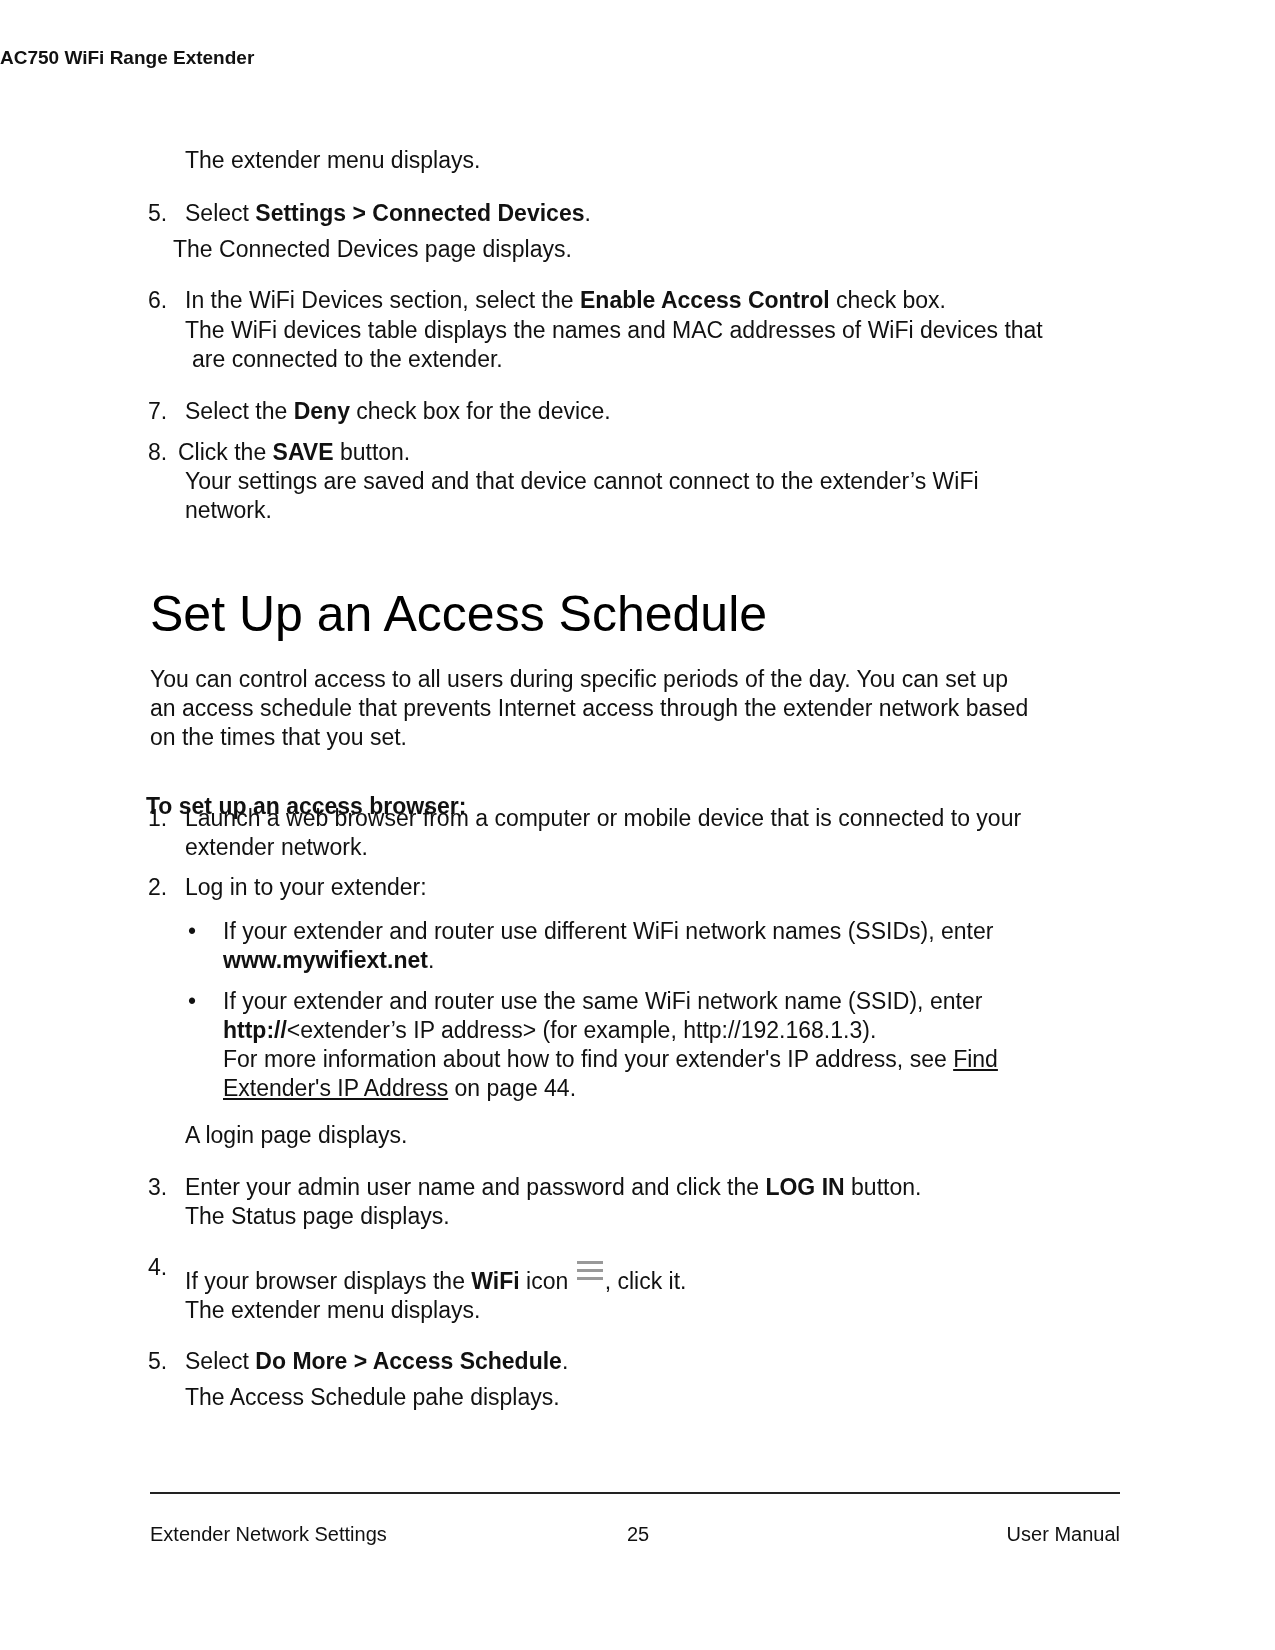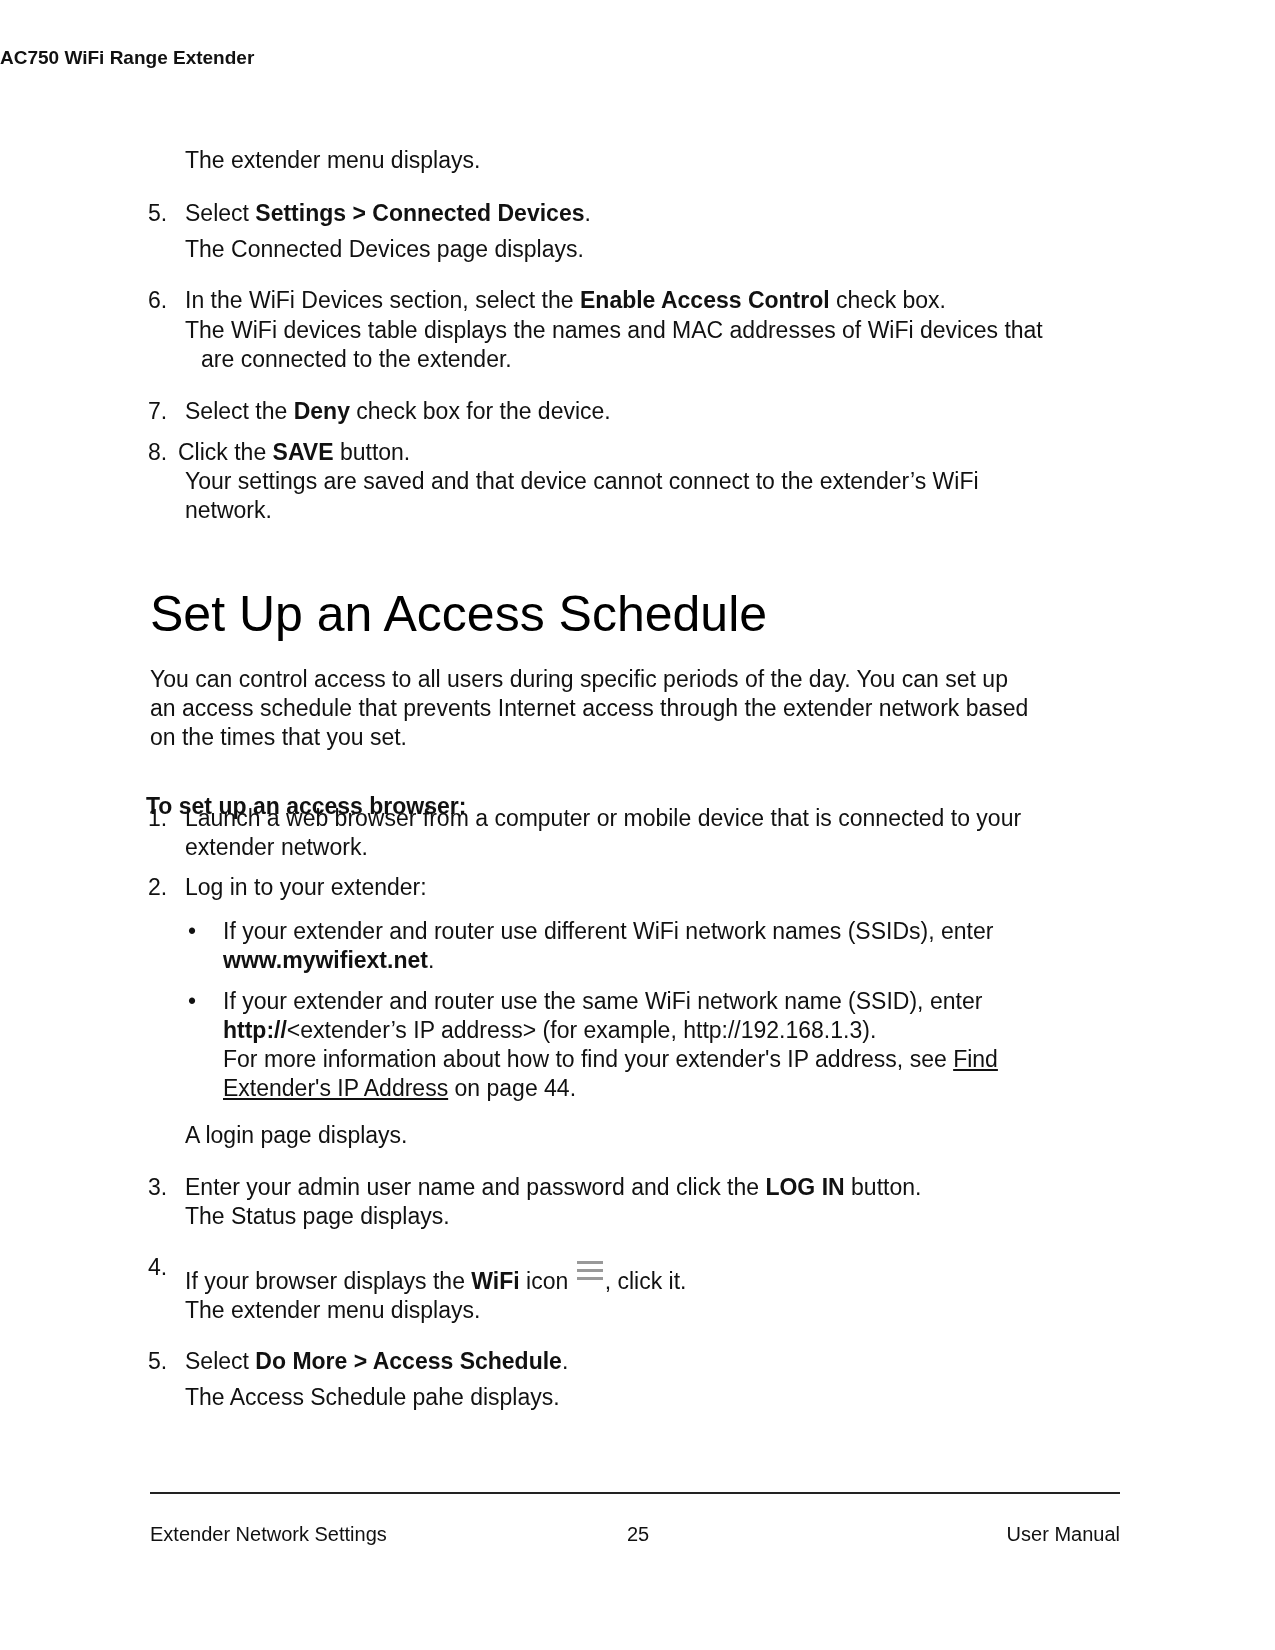--- a/index.html
+++ b/index.html
@@ -19,26 +19,26 @@
 </style>
 </head>
 <body>
 
 <div class="hdr">AC750 WiFi Range Extender</div>
 
 <div class="t" style="left:185px;top:145px">The extender menu displays.</div>
 
 <div class="num" style="left:148px;top:198px">5.</div>
 <div class="t" style="left:185px;top:198px"><span>Select </span><b>Settings &gt; Connected Devices</b><span>.</span></div>
-<div class="t" style="left:185px;top:234px">The Connected Devices page displays.</div>
+<div class="t" style="left:173px;top:234px">The Connected Devices page displays.</div>
 
 <div class="num" style="left:148px;top:285px">6.</div>
 <div class="t" style="left:185px;top:285px"><span>In the WiFi Devices section, select the </span><b>Enable Access Control</b><span> check box.</span></div>
 <div class="t" style="left:185px;top:315px">The WiFi devices table displays the names and MAC addresses of WiFi devices that</div>
-<div class="t" style="left:201px;top:344px">are connected to the extender.</div>
+<div class="t" style="left:192px;top:344px">are connected to the extender.</div>
 
 <div class="num" style="left:148px;top:396px">7.</div>
 <div class="t" style="left:185px;top:396px"><span>Select the </span><b>Deny</b><span> check box for the device.</span></div>
 
 <div class="num" style="left:148px;top:437px">8.</div>
 <div class="t" style="left:178px;top:437px"><span>Click the </span><b>SAVE</b><span> button.</span></div>
 <div class="t" style="left:185px;top:466px">Your settings are saved and that device cannot connect to the extender’s WiFi</div>
 <div class="t" style="left:185px;top:495px">network.</div>
 
 <div class="h1">Set Up an Access Schedule</div>

